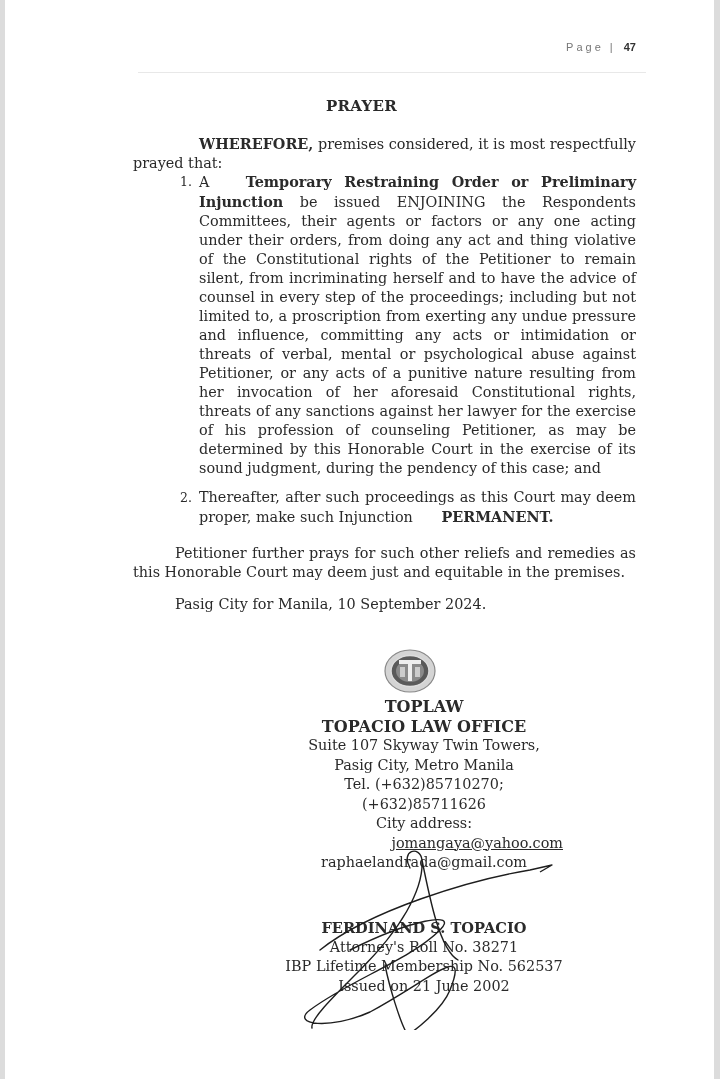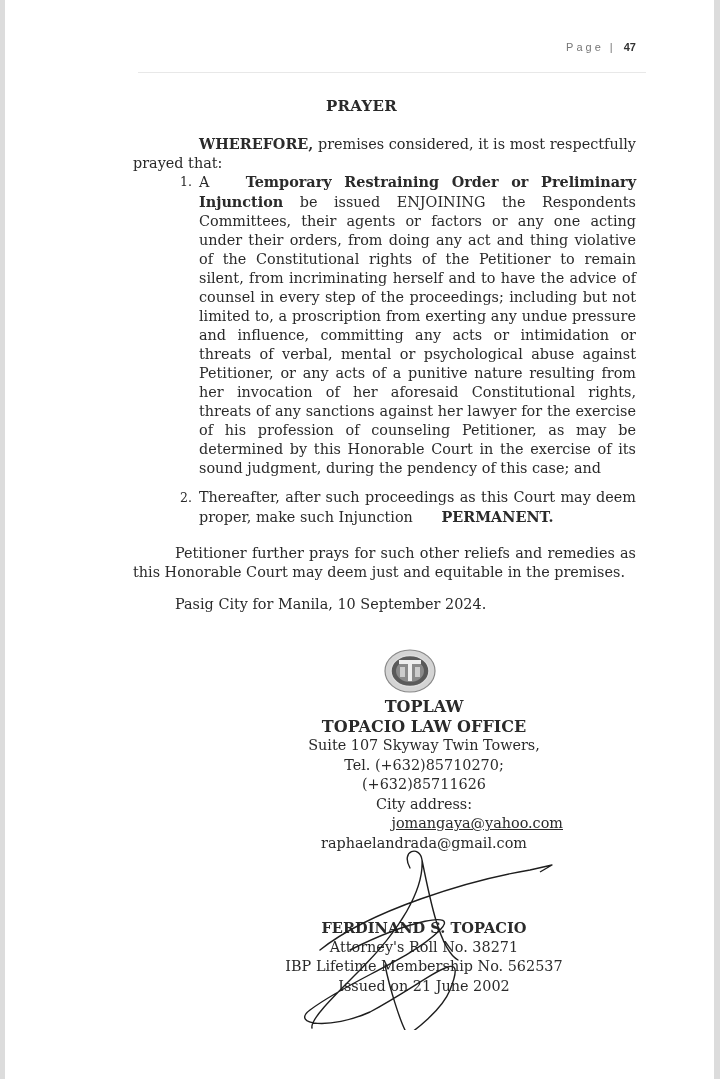--- a/index.html
+++ b/index.html
@@ -130,20 +130,21 @@
     <rect x="16" y="12" width="22" height="4" fill="#eee"></rect>
     <rect x="25" y="14" width="4" height="19" fill="#eee"></rect>
     <rect x="17" y="19" width="5" height="10" fill="#ccc"></rect>
     <rect x="32" y="19" width="5" height="10" fill="#ccc"></rect>
   </svg>
 
   <div class="sigblock firm">
     <div class="bold">TOPLAW</div>
     <div class="bold">TOPACIO LAW OFFICE</div>
     <div>Suite 107 Skyway Twin Towers,</div>
+    <div>Pasig City, Metro Manila</div>
     <div>Tel. (+632)85710270; (+632)85711626</div>
     <div>City address:</div>
     <div class="email1">jomangaya@yahoo.com</div>
     <div>raphaelandrada@gmail.com</div>
   </div>
 
   <div class="sigblock lawyer">
     <div class="name">FERDINAND S. TOPACIO</div>
     <div>Attorney's Roll No. 38271</div>
     <div>IBP Lifetime Membership No. 562537</div>

